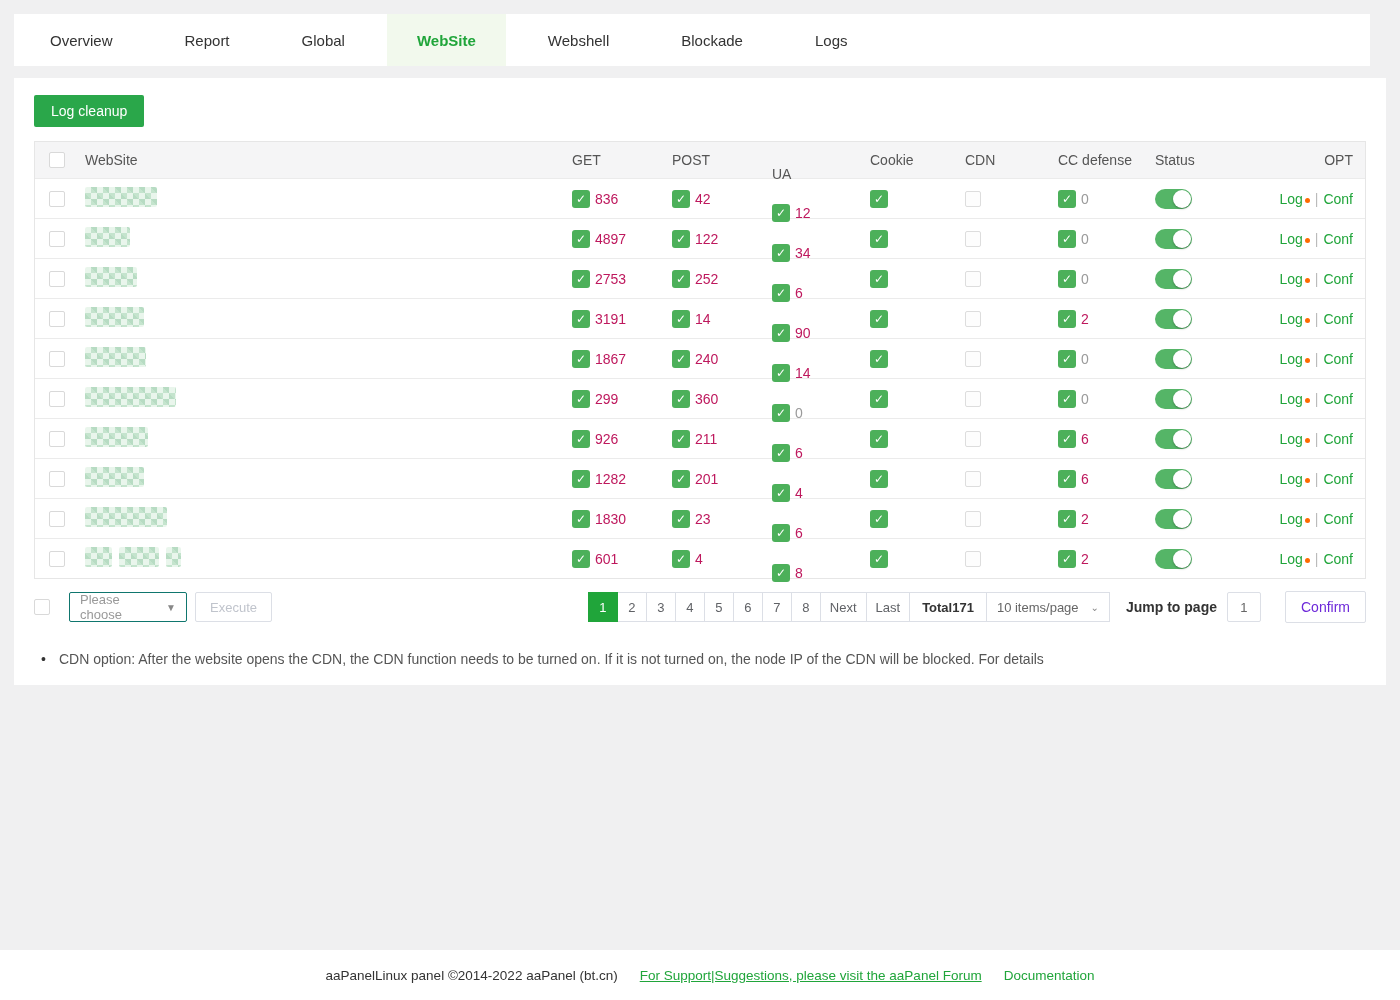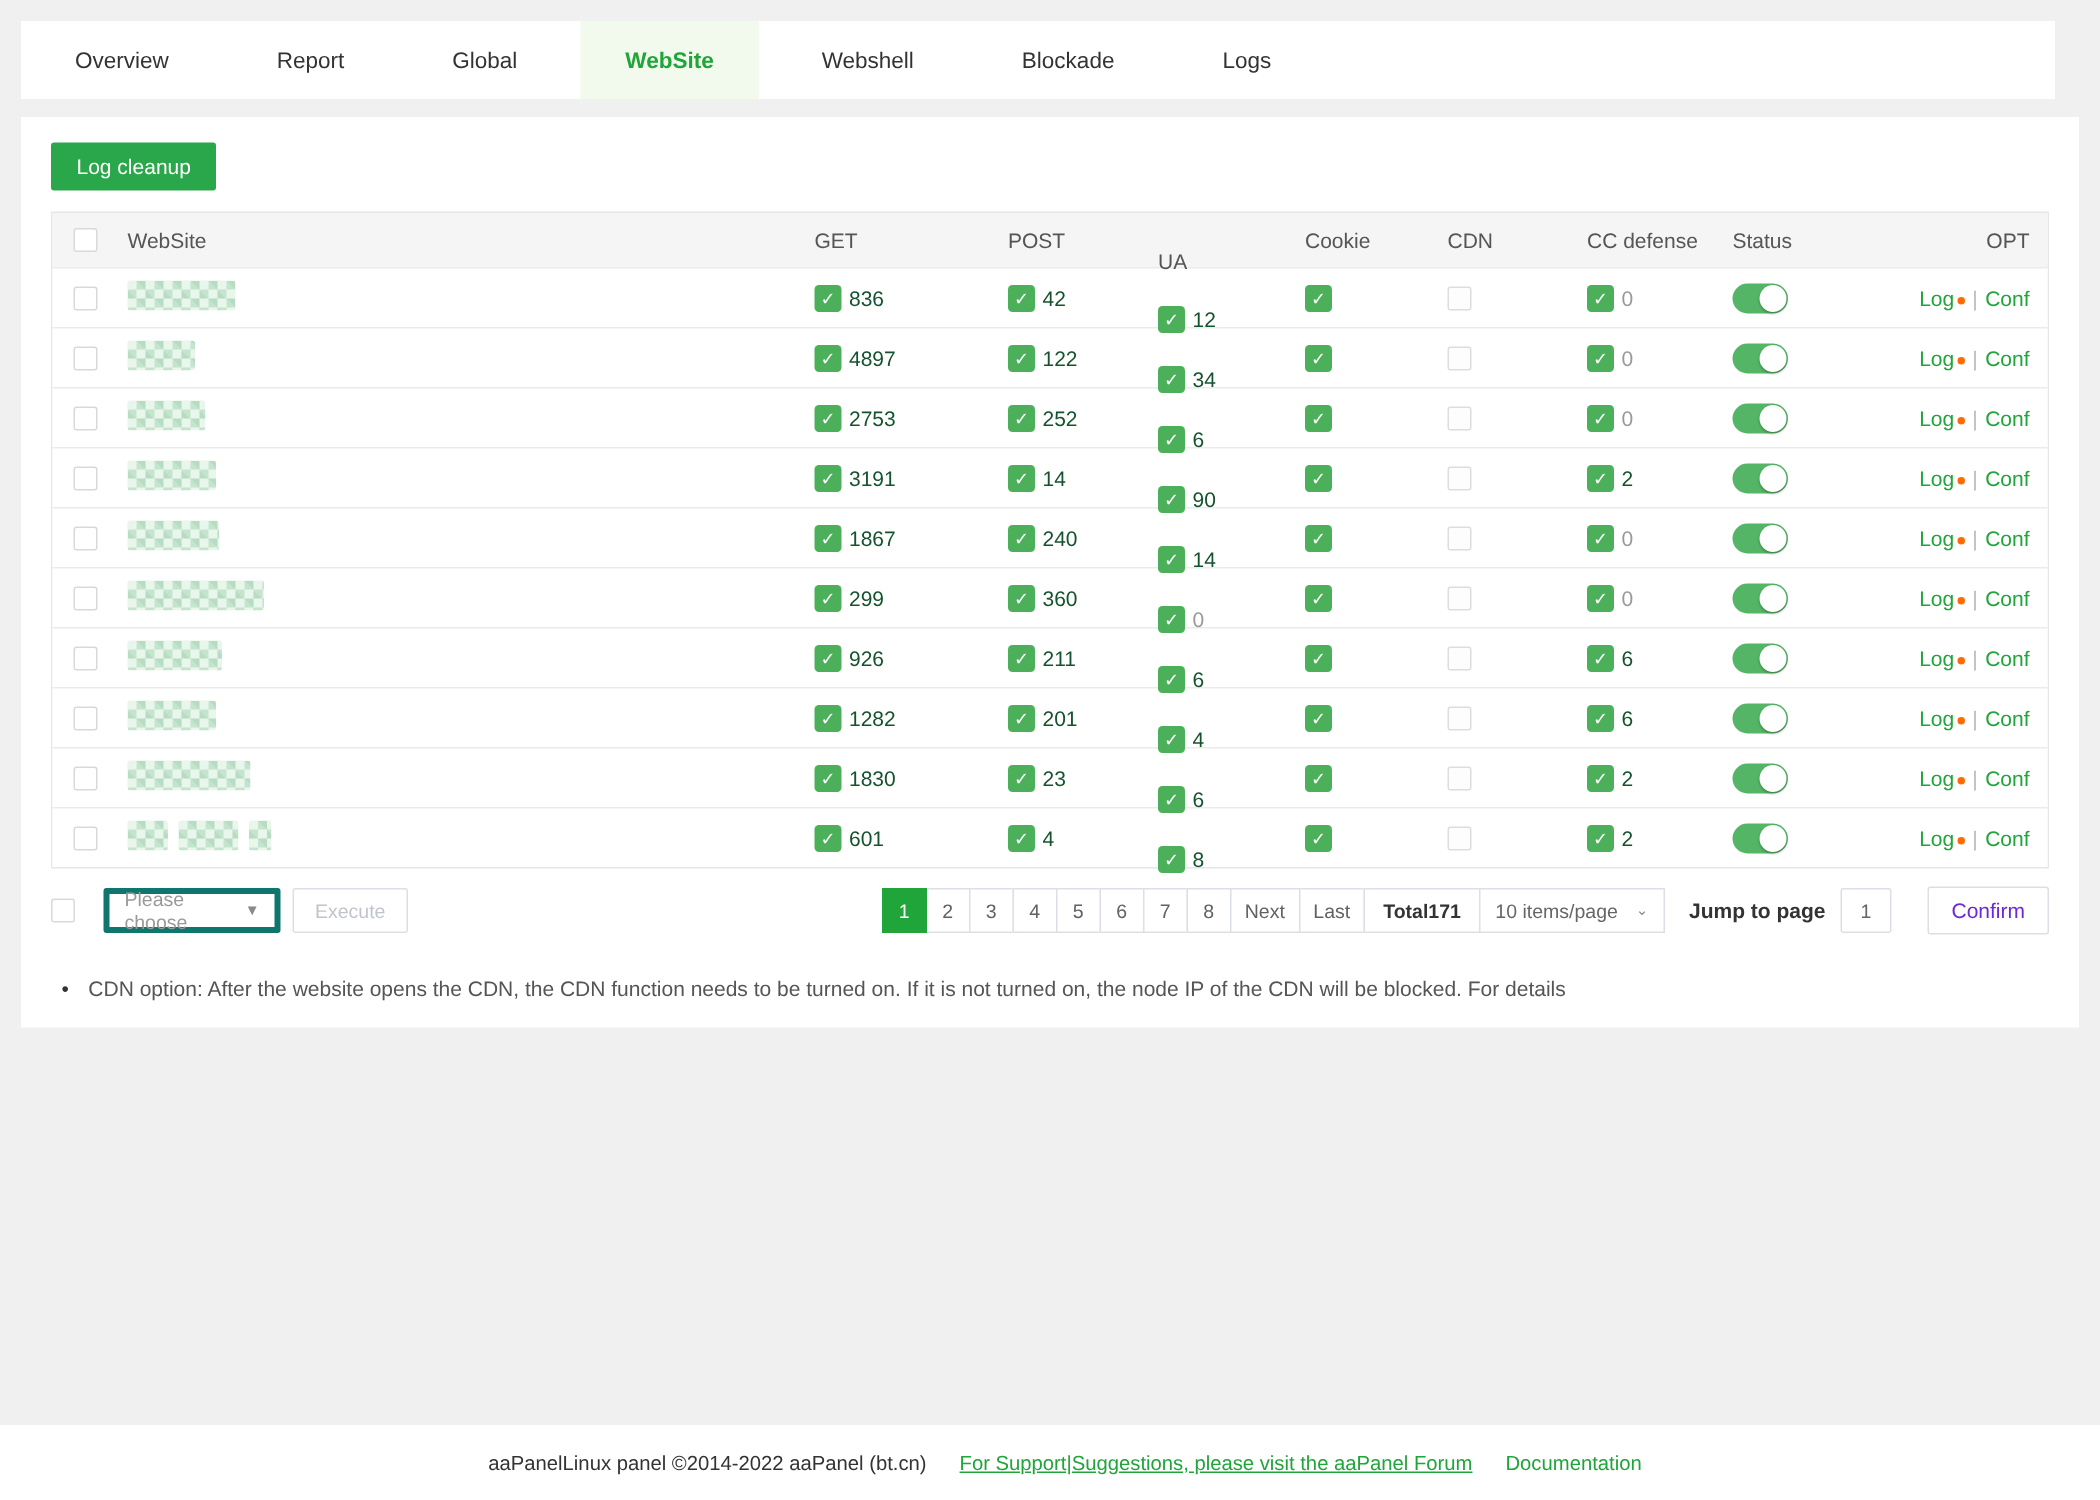--- a/index.html
+++ b/index.html
@@ -17,56 +17,56 @@
 
   
   .table { margin-top:14px; border:1px solid #e6e6e6; }
   .trow, .thead { display:flex; align-items:center; }
   .thead { background:#f5f5f6; height:36px; color:#555; }
   .trow { height:40px; border-top:1px solid #ebebeb; background:#fff; }
   .cell { display:flex; align-items:center; }
   .col-cb { width:50px; padding-left:14px; }
   .col-site { flex:1; }
   .col-get { width:100px; }
-  .col-post { width:100px;margin-left:29px; }
+  .col-post { width:100px; }
   .col-ua { width:98px;margin-top:28px; }
   .col-cookie { width:95px; }
   .col-cdn { width:93px; }
   .col-cc { width:97px; }
   .col-status { width:112px; }
   .col-opt { width:98px; justify-content:flex-end; padding-right:12px; }
 
   .cb { width:16px; height:16px; border:1px solid #d9d9d9; border-radius:2px; background:#fff; display:inline-block; cursor:pointer; }
 
   .check { width:18px; height:18px; background:#4cb05a; border-radius:3px; display:inline-flex; align-items:center; justify-content:center; color:#fff; font-size:12px; font-weight:bold; }
   .check::before { content:"✓"; }
   .uncheck { width:16px; height:16px; border:1px solid #ddd; border-radius:2px; background:#fdfdfd; display:inline-block; }
 
   .num { margin-left:5px; font-size:14px; }
-  .num-red { color:#14532d; }
+  .num-red { color:#be185d; }
   .num-zero { color:#9a9a9a; }
 
   .toggle { width:37px; height:20px; border-radius:10px; background:#55b567; position:relative; display:inline-block; cursor:pointer; }
   .toggle::after { content:""; position:absolute; top:1px; right:1px; width:18px; height:18px; border-radius:50%; background:#fff; box-shadow:0 1px 2px rgba(0,0,0,.3); }
 
   .oplink { color:#20a53a; text-decoration:none; font-size:14px; cursor:pointer; }
   .logdot { width:5px; height:5px; border-radius:50%; background:#ff6a00; display:inline-block; vertical-align:top; margin:3px 5px 0 2px; }
   .pipe { color:#bbb; margin:0 5px 0 0; }
 
   
   .blur { height:20px; display:inline-block; border-radius:2px; margin-right:7px;
     background-image:
       linear-gradient(45deg, rgba(142,198,160,.55) 25%, transparent 25%, transparent 75%, rgba(142,198,160,.55) 75%),
       linear-gradient(45deg, rgba(190,225,200,.9) 25%, rgba(232,245,235,.95) 25%, rgba(232,245,235,.95) 75%, rgba(190,225,200,.9) 75%);
     background-size:12px 12px; background-position:0 0, 6px 6px; }
 
   
   .controls { display:flex; align-items:center; margin-top:12px; }
   .bulk { display:flex; align-items:center; }
-  .select { height:30px; border:4px solid #0f766e; border-radius:2px; background:#fff; display:flex; align-items:center; justify-content:space-between; color:#999; font-size:13px; padding:0 10px; cursor:pointer; }
+  .select { height:30px; border:1px solid #0f766e; border-radius:2px; background:#fff; display:flex; align-items:center; justify-content:space-between; color:#999; font-size:13px; padding:0 10px; cursor:pointer; }
   .select .arrow { color:#888; font-size:10px; margin-left:10px; }
   .sel-choose { width:118px; margin-left:19px; }
   .btn-plain { height:30px; border:1px solid #dcdfe6; background:#fff; border-radius:2px; color:#c0c4cc; font-size:13px; padding:0 14px; margin-left:8px; cursor:pointer; font-family:inherit; }
 
   .pager { display:flex; align-items:center; margin-left:auto; }
   .pcell { min-width:30px; height:30px; border:1px solid #dcdfe6; background:#fff; display:flex; align-items:center; justify-content:center; font-size:13px; color:#606266; padding:0 9px; margin-left:-1px; cursor:pointer; }
   .pcell.active { background:#20a53a; border-color:#20a53a; color:#fff; position:relative; z-index:1; }
   .pcell.total { font-weight:bold; color:#333; padding:0 12px; }
   .pcell.persel { padding:0 10px; color:#666; cursor:pointer; }
   .pcell.persel .arrow { font-size:10px; color:#888; margin-left:12px; }

